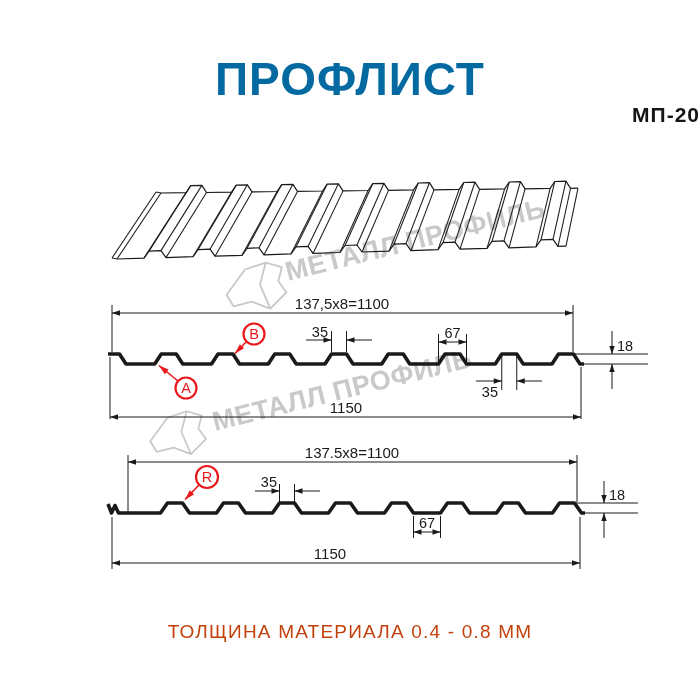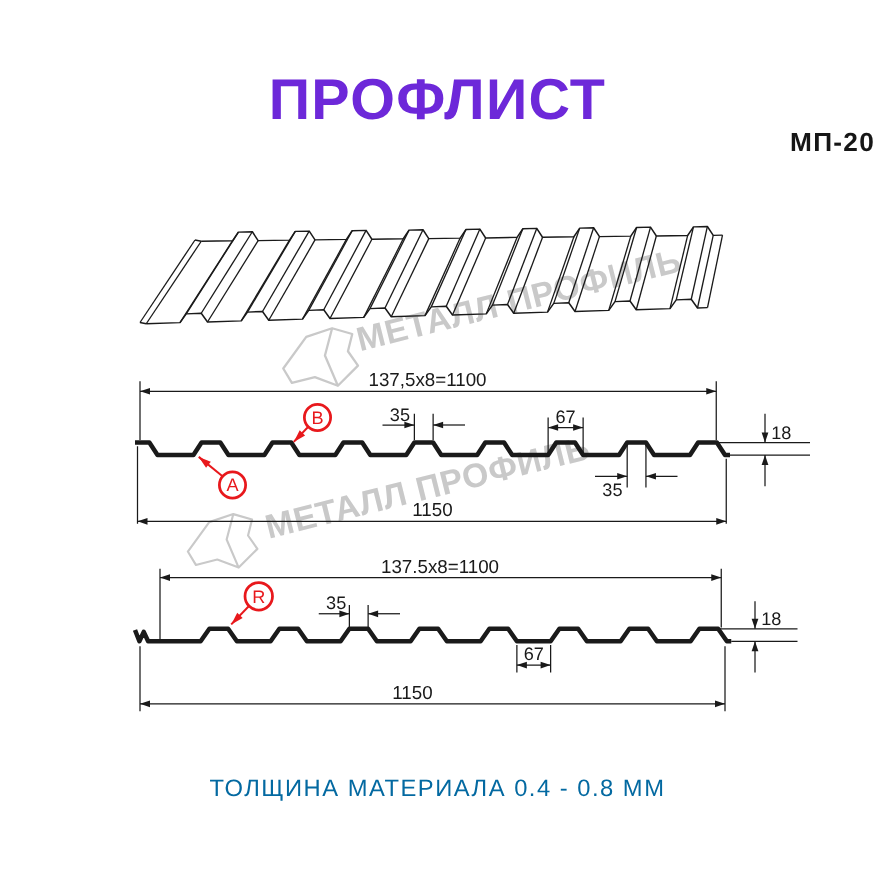--- a/index.html
+++ b/index.html
@@ -1,24 +1,24 @@
 <!DOCTYPE html>
 <html><head>
 <meta charset="utf-8">
 <style>
   html,body{margin:0;padding:0;}
   body{width:700px;height:700px;background:#ffffff;position:relative;overflow:hidden;
        font-family:"Liberation Sans",sans-serif;}
   .abs{position:absolute;}
   .title{left:0;right:0;top:52px;text-align:center;font-size:46px;font-weight:bold;
-         letter-spacing:1px;color:#6d28d9;}
+         letter-spacing:1px;color:#0369a1;}
   .model{left:0;right:0;top:103px;text-align:right;font-size:21px;font-weight:600;
          letter-spacing:1px;color:#161616;}
   .footer{left:0;right:0;top:621px;text-align:center;font-size:19px;letter-spacing:1.2px;
-          color:#0369a1;}
+          color:#c2410c;}
   svg{position:absolute;overflow:visible;}
   .dt{fill:#1a1a1a;font-size:15px;font-family:"Liberation Sans",sans-serif;}
   .dts{fill:#1a1a1a;font-size:14.5px;font-family:"Liberation Sans",sans-serif;}
   .rl{fill:#e8181c;font-size:14.5px;font-family:"Liberation Sans",sans-serif;}
   .wmt{fill:#c9c9c9;font-size:27px;font-weight:bold;letter-spacing:.5px;
        font-family:"Liberation Sans",sans-serif;}
   .wmp{fill:none;stroke:#c9c9c9;stroke-width:1.6;stroke-linejoin:round;}
   .redcirc{fill:#ffffff;stroke:#e8181c;stroke-width:2.2;}
   .leader{stroke:#e8181c;stroke-width:1.6;}
 </style>

